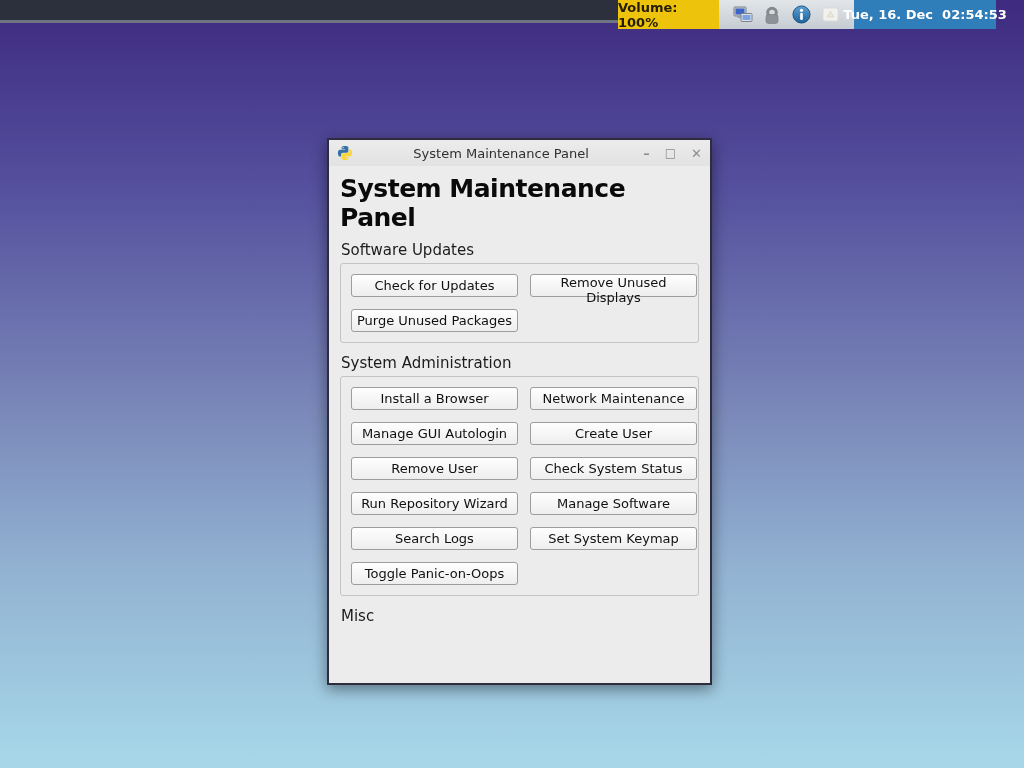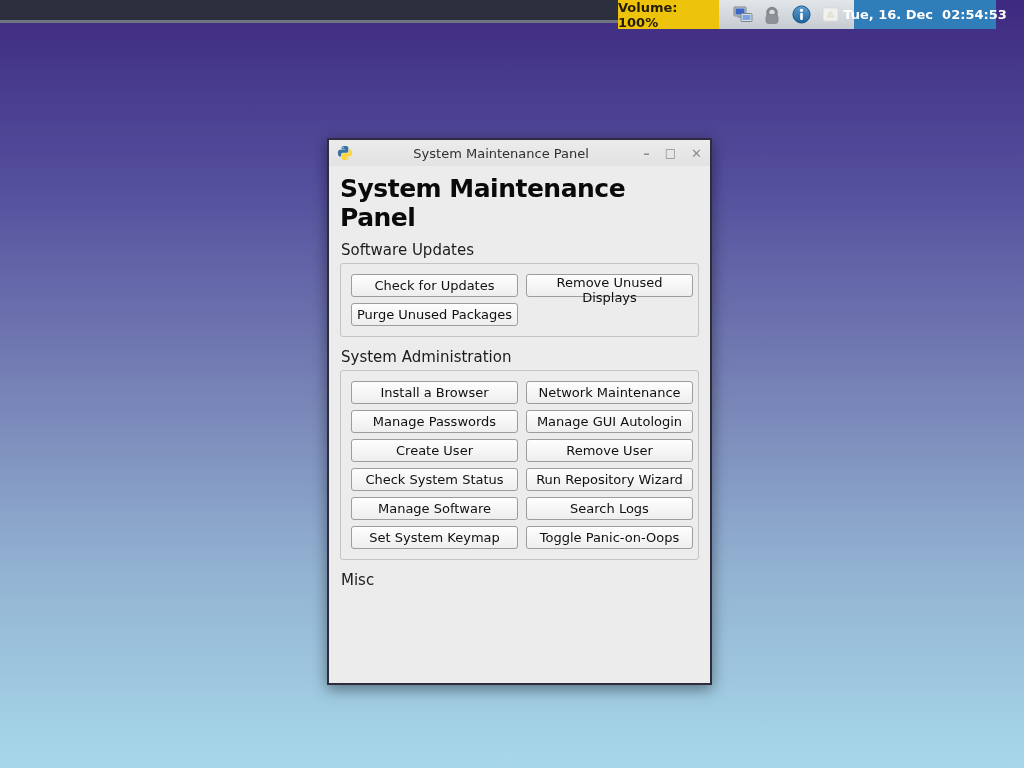--- a/index.html
+++ b/index.html
@@ -47,21 +47,21 @@
   .wc.max { font-size: 12px; }
 
   .content { padding: 6px 11px 0 11px; }
   .heading { font-size: 25px; font-weight: bold; color: #0a0a0a; margin: 2px 0 9px 0; letter-spacing: -0.5px; }
 
   .section-label { font-size: 15px; color: #1c1c1c; margin: 0 0 4px 1px; }
   .groupbox {
     border: 1px solid #c4c4c4; border-radius: 3px;
     padding: 10px; margin-bottom: 11px;
   }
-  .btn-grid { display: grid; grid-template-columns: 167px 167px; column-gap: 8px; row-gap: 6px; }
+  .btn-grid { display: grid; grid-template-columns: 167px 167px; column-gap: 8px; row-gap: 6px; gap: 12px; }
   .tkbtn {
     height: 23px; font-family: "DejaVu Sans", "Liberation Sans", sans-serif;
     font-size: 13px; color: #101010;
     background: linear-gradient(#fefefe, #eeeeee);
     border: 1px solid #9d9d9d; border-radius: 3px;
     cursor: default; padding: 0 4px;
   }
 </style>
 </head>
 <body>
@@ -146,21 +146,20 @@
           </div>
         </div>
       </div>
 
       <div class="section">
         <div class="section-label">System Administration</div>
         <div class="groupbox">
           <div class="btn-grid">
             <button class="tkbtn">Install a Browser</button>
             <button class="tkbtn">Network Maintenance</button>
-            <button class="tkbtn">Manage Passwords</button>
             <button class="tkbtn">Manage GUI Autologin</button>
             <button class="tkbtn">Create User</button>
             <button class="tkbtn">Remove User</button>
             <button class="tkbtn">Check System Status</button>
             <button class="tkbtn">Run Repository Wizard</button>
             <button class="tkbtn">Manage Software</button>
             <button class="tkbtn">Search Logs</button>
             <button class="tkbtn">Set System Keymap</button>
             <button class="tkbtn">Toggle Panic-on-Oops</button>
           </div>

